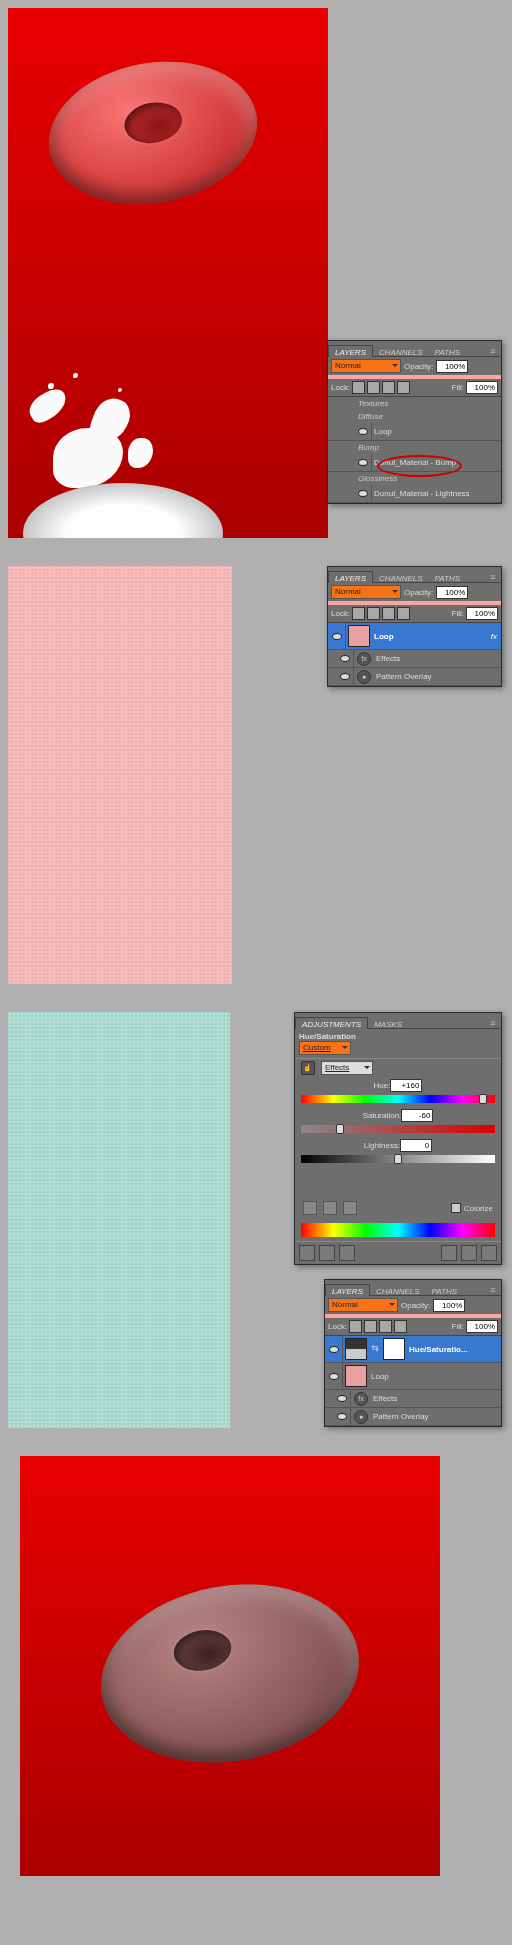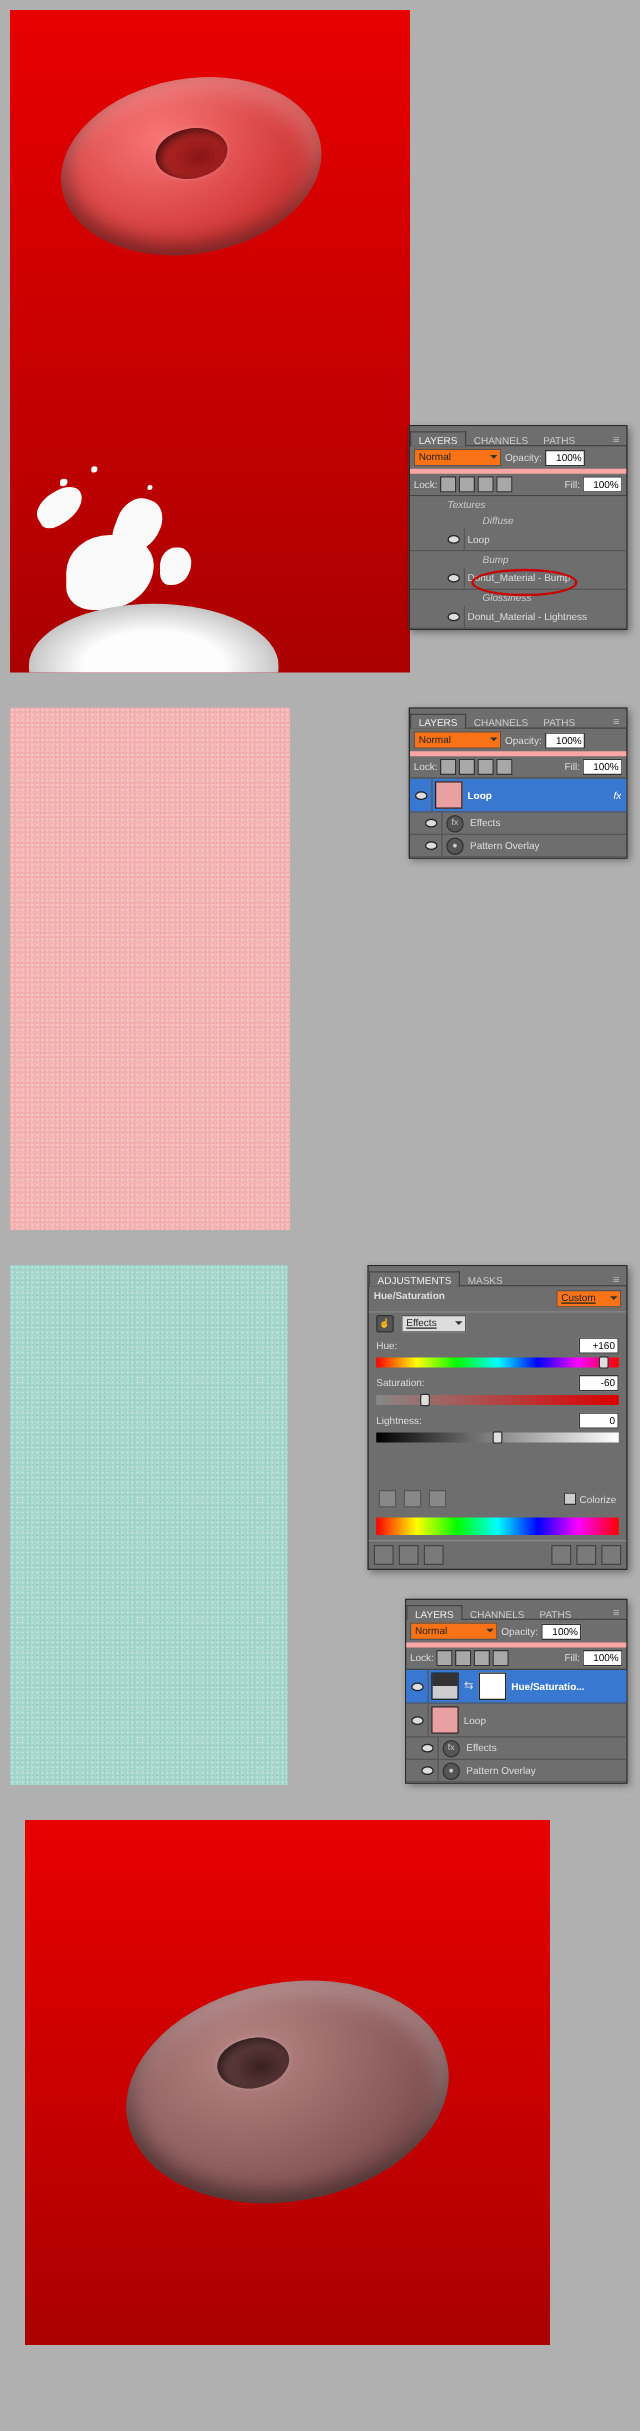--- a/index.html
+++ b/index.html
@@ -14,46 +14,46 @@
 .donut::after{content:"";position:absolute;left:78px;top:40px;width:58px;height:40px;border-radius:50%;background:radial-gradient(ellipse at 60% 60%,#8a1515,#c83030);box-shadow:inset 3px 3px 8px rgba(0,0,0,.6),0 0 4px rgba(255,255,255,.2);}
 .donut.brown{background:radial-gradient(ellipse at 40% 30%,#b88585,#8a5858 60%,#5a3535);}
 .donut.brown::after{background:radial-gradient(ellipse at 60% 60%,#3a2020,#7a5050);}
 .bowl{position:absolute;bottom:0;left:15px;width:200px;height:95px;overflow:hidden;}
 .bowl-rim{position:absolute;bottom:-45px;width:200px;height:100px;border-radius:50%;background:radial-gradient(ellipse at center,#fdfdfd 40%,#d0d0d0 65%,#888);}
 .splash{position:absolute;bottom:50px;left:35px;width:130px;height:100px;}
 .sp{position:absolute;background:#fafafa;border-radius:50% 40% 60% 30%;}
 .overlay-panel{position:absolute;background:#6e6e6e;border:1px solid #2a2a2a;min-width:166px;box-shadow:2px 2px 6px rgba(0,0,0,.4);color:#ddd;}
 .circle-hl{position:absolute;border:2px solid #c00;border-radius:50%;pointer-events:none;}
 .tab-row{display:flex;background:#6e6e6e;border-bottom:1px solid #444;height:16px;align-items:flex-end;}
-.tab{padding:2px 6px 0;color:#ccc;font-size:8px;position:relative;top:1px;}
+.tab{padding:2px 6px 0;color:#ccc;font-size:8px;position:relative;top:1px;font-style:italic;}
 .tab.active{background:#6e6e6e;border:1px solid #444;border-bottom:none;color:#eee;}
 .panel-menu{margin-left:auto;width:16px;text-align:center;color:#bbb;}
 .field-row{display:flex;align-items:center;padding:2px 3px;gap:3px;}
 .dd{background:#f97316;color:#222;border:1px solid #555;height:14px;line-height:12px;padding:0 3px;position:relative;font-size:8px;}
 .dd::after{content:"";position:absolute;right:2px;top:4px;border:3px solid transparent;border-top-color:#333;}
 .dd.short{width:52px;text-decoration:underline;}
 .dd.med{width:70px;}
 .num-in{background:#fff;color:#000;border:1px solid #333;width:32px;height:13px;line-height:11px;text-align:right;padding:0 2px;font-size:8px;}
 .label{color:#ddd;font-size:8px;}
 .lock-row{border-top:4px solid #fca5a5;border-bottom:1px solid #444;padding:2px 3px;display:flex;align-items:center;gap:2px;}
 .lock-ic{width:13px;height:13px;border:1px solid #333;background:#a8a8a8;}
 .layer-list{background:#6e6e6e;}
 .layer-item{display:flex;align-items:center;border-bottom:1px solid #555;min-height:18px;}
 .layer-item.sel{background:#3978d1;}
 .vis-col{width:18px;text-align:center;border-right:1px solid #555;align-self:stretch;display:flex;align-items:center;justify-content:center;}
 .eye{width:10px;height:7px;border:1px solid #222;border-radius:50%;background:#ddd;}
 .thumb{width:22px;height:22px;border:1px solid #222;margin:2px;background:#888;flex-shrink:0;}
 .thumb.big{width:30px;height:28px;}
 .layer-name{font-size:8px;color:inherit;padding-left:2px;}
 .sel .layer-name{color:#fff;font-weight:bold;}
-.sub{padding-left:10px;margin-left:28px;}
+.sub{padding-left:10px;}
 .grp-lbl{font-size:8px;font-style:italic;color:#ccc;padding:2px 0 2px 30px;}
 .fx-ic{width:14px;height:14px;background:#555;border:1px solid #333;border-radius:50%;margin:0 3px;display:flex;align-items:center;justify-content:center;font-size:7px;color:#ccc;}
-.adj-head{display:flex;justify-content:space-between;padding:3px 4px;border-bottom:1px solid #888;}
-.adj-row{display:flex;align-items:center;justify-content:space-between;padding:2px 6px;}
+.adj-head{display:flex;justify-content:space-between;padding:3px 4px;border-bottom:1px solid #888;flex-direction:column;}
+.adj-row{display:flex;align-items:center;justify-content:center;padding:2px 6px;}
 .slider{height:8px;margin:1px 6px 4px;position:relative;background:linear-gradient(to right,#888,#888);}
 .slider.hue{background:linear-gradient(to right,#f00,#ff0,#0f0,#0ff,#00f,#f0f,#f00);}
 .slider.sat{background:linear-gradient(to right,#888,#d00);}
 .slider.lig{background:linear-gradient(to right,#000,#888,#fff);}
 .slider .knob{position:absolute;top:-1px;width:8px;height:10px;background:#ddd;border:1px solid #333;border-radius:2px;transform:translateX(-50%);}
 .spectrum{height:14px;margin:4px 6px;background:linear-gradient(to right,#f00,#ff0,#0f0,#0ff,#00f,#f0f,#f00);}
 .adj-toolbar{display:flex;gap:4px;padding:3px 4px;border-top:1px solid #888;}
 .adj-toolbar .ti{width:16px;height:16px;background:#7a7a7a;border:1px solid #444;}
 .noise{position:absolute;inset:0;opacity:.25;background-image:radial-gradient(#fff 1px,transparent 1px),radial-gradient(#000 1px,transparent 1px);background-size:4px 4px,3px 3px;background-position:0 0,2px 2px;mix-blend-mode:overlay;}
 .checkbox{width:10px;height:10px;border:1px solid #333;background:#ccc;display:inline-block;margin-right:3px;}

